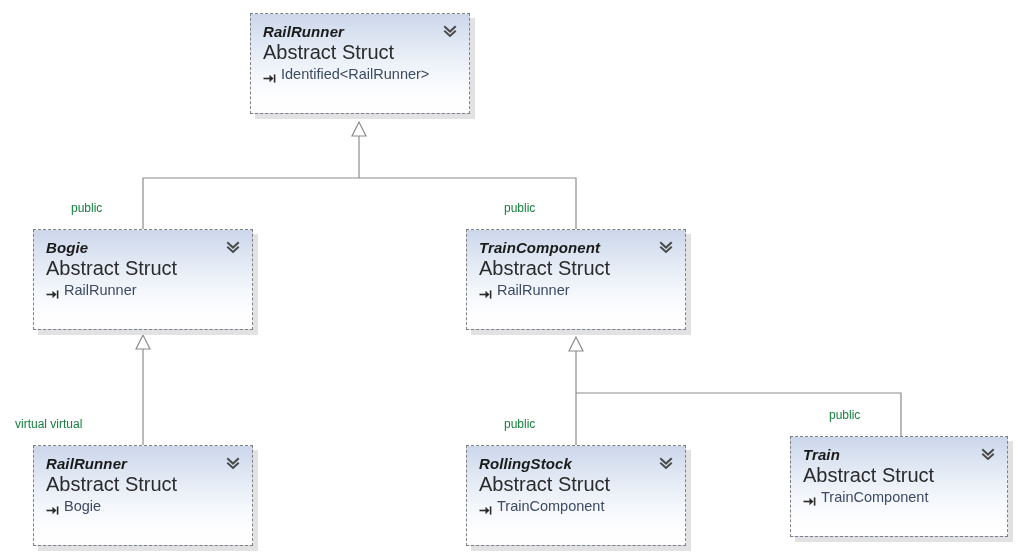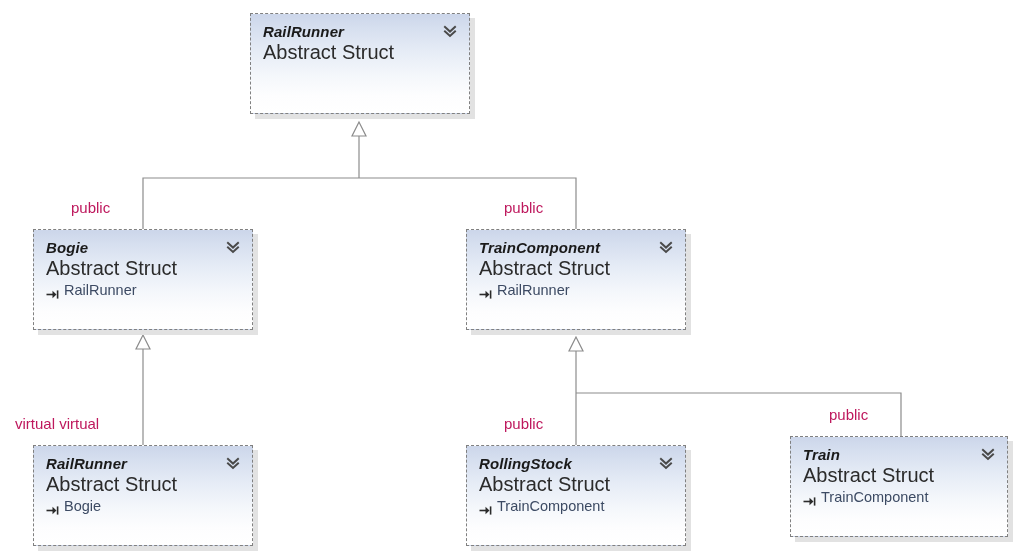--- a/index.html
+++ b/index.html
@@ -71,22 +71,22 @@
   .collapse-chevron {
     position: absolute;
     right: 11px;
     top: 9px;
     width: 16px;
     height: 16px;
     cursor: pointer;
   }
   .conn-label {
     position: absolute;
-    font-size: 15px;
-    color: #be185d;
+    font-size: 12px;
+    color: #15803d;
     white-space: nowrap;
     line-height: 18px;
   }
 </style>
 </head>
 <body>
 
 <div id="diagram-canvas">
 
   <svg id="connector-layer" viewBox="0 0 1020 560" width="1020" height="560" xmlns="http://www.w3.org/2000/svg">
@@ -112,20 +112,30 @@
 
   <div class="conn-label" style="left:71px; top:199px;">public</div>
   <div class="conn-label" style="left:504px; top:199px;">public</div>
   <div class="conn-label" style="left:15px; top:415px;">virtual virtual</div>
   <div class="conn-label" style="left:504px; top:415px;">public</div>
   <div class="conn-label" style="left:829px; top:406px;">public</div>
 
   <div class="uml-node" style="left:250px; top:13px; width:220px; height:101px;">
     <div class="uml-name">RailRunner</div>
     <div class="uml-stereotype">Abstract Struct</div>
+    <div class="uml-parent-row">
+      <span class="parent-arrow-icon">
+        <svg viewBox="0 0 13 13" width="13" height="13" xmlns="http://www.w3.org/2000/svg">
+          <path d="M0.5 6.5 H8" stroke="#2b2b2b" stroke-width="1.6" fill="none"></path>
+          <polygon points="6.5,2.8 10.5,6.5 6.5,10.2" fill="#2b2b2b"></polygon>
+          <path d="M11.6 2.4 V10.6" stroke="#2b2b2b" stroke-width="1.6" fill="none"></path>
+        </svg>
+      </span>
+      <span class="uml-parent-name">Identified&lt;RailRunner&gt;</span>
+    </div>
     <span class="collapse-chevron">
       <svg viewBox="0 0 16 16" width="16" height="16" xmlns="http://www.w3.org/2000/svg">
         <path d="M3 4 L8 8.6 L13 4" stroke="#4a4a4a" stroke-width="2" fill="none" stroke-linecap="square"></path>
         <path d="M3 8.4 L8 13 L13 8.4" stroke="#4a4a4a" stroke-width="2" fill="none" stroke-linecap="square"></path>
       </svg>
     </span>
   </div>
 
   <div class="uml-node" style="left:33px; top:229px; width:220px; height:101px;">
     <div class="uml-name">Bogie</div>

